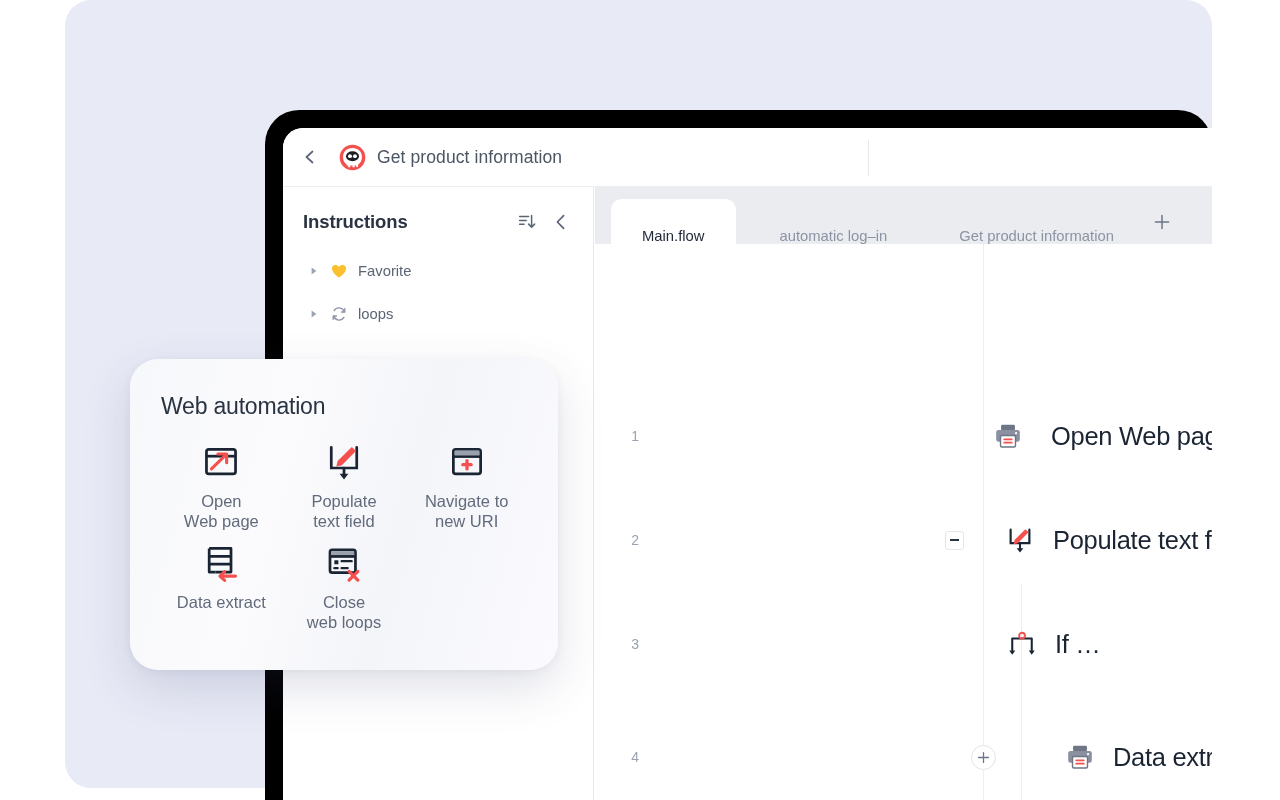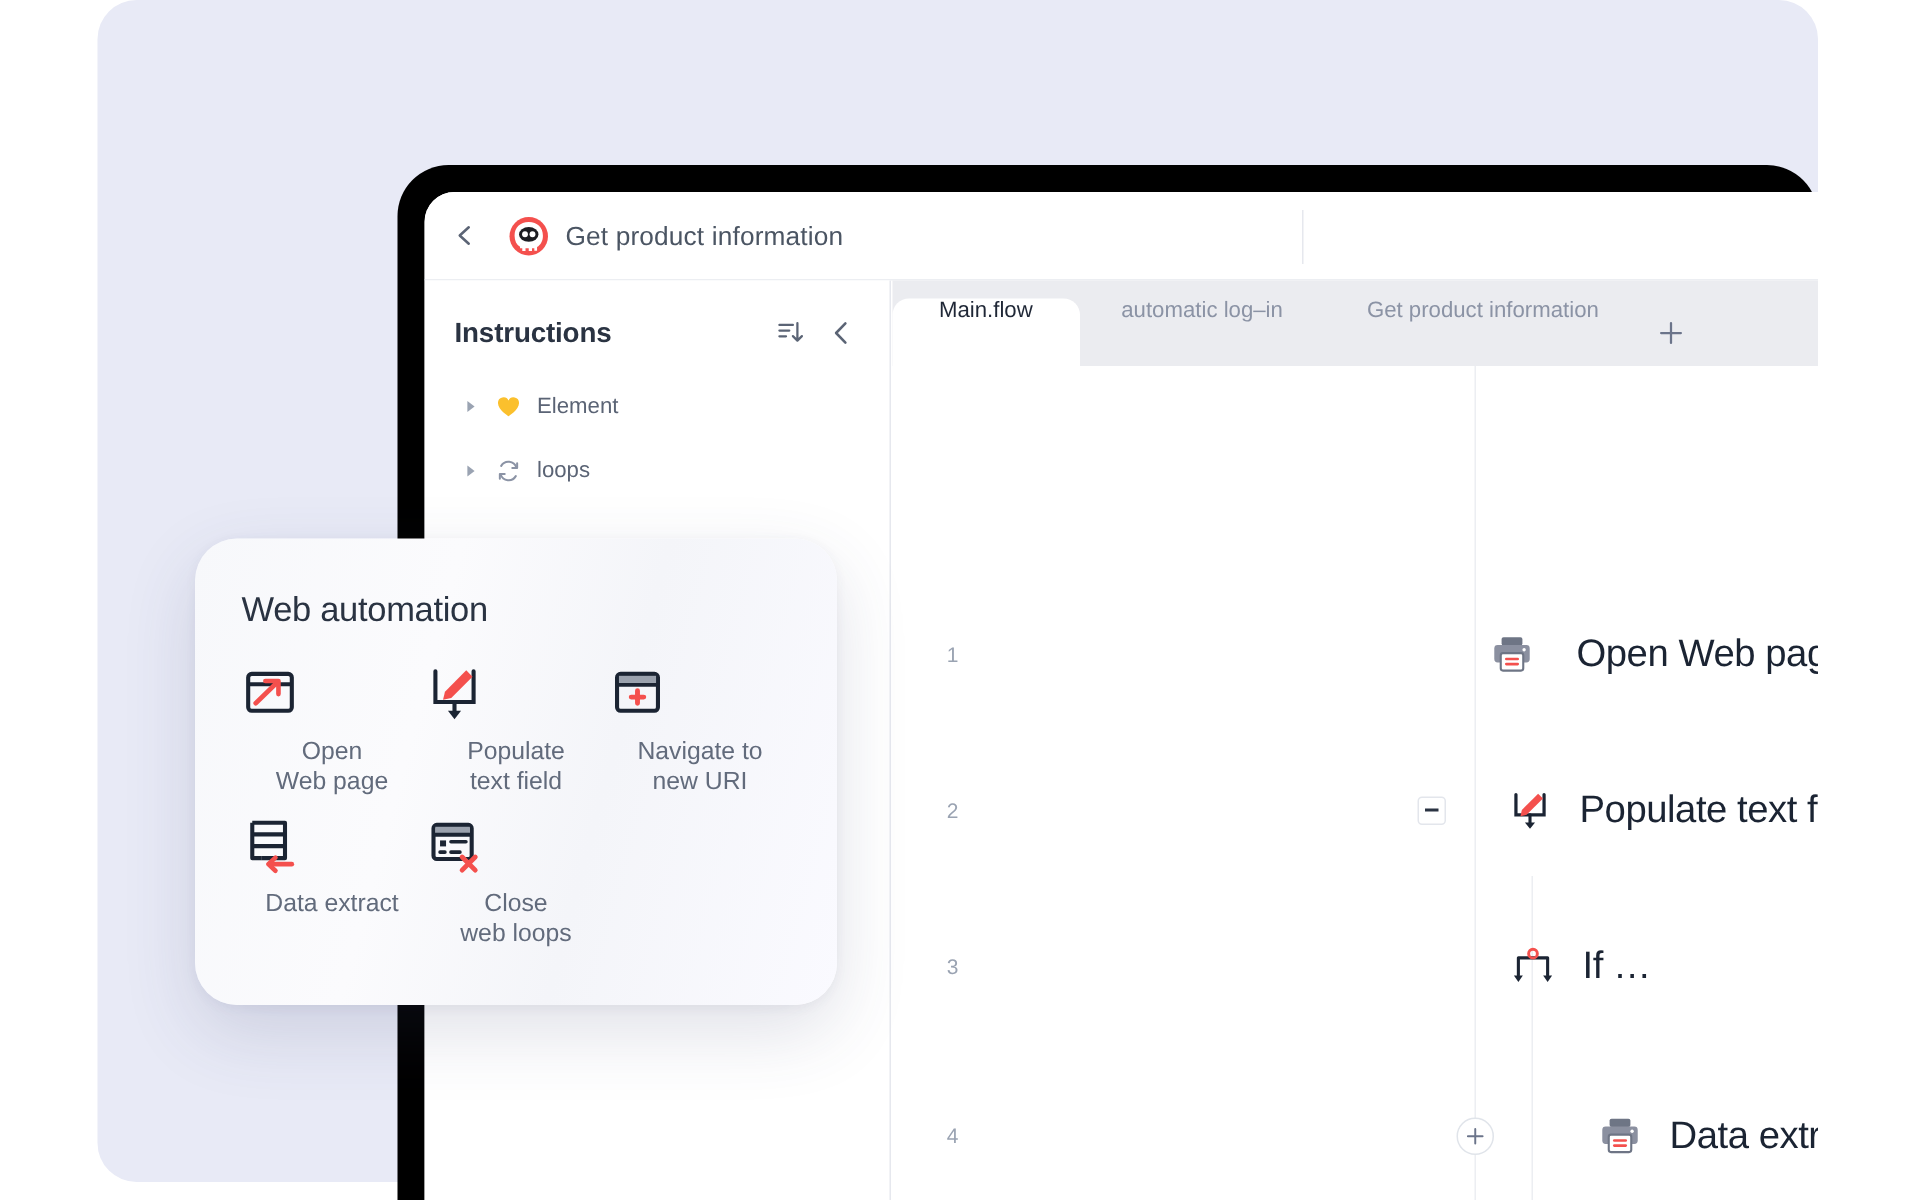--- a/index.html
+++ b/index.html
@@ -103,23 +103,23 @@
   }
 
   
   .tabstrip {
     position: absolute; left: 312px; top: 59px;
     width: 617px; height: 57px;
     background: #ebecf0;
     display: flex; align-items: flex-end;
   }
   .tab {
-    height: 45px; display: flex; align-items: flex-start;
+    height: 45px; display: flex; align-items: flex-end;
     padding: 0 28px; font-size: 14.8px; color: #8b93a5;
-    white-space: nowrap; cursor: pointer;
+    white-space: nowrap; cursor: pointer; margin-left: 16px;
   }
   .tab.active {
     background: #ffffff; color: #1f2736;
     border-top-left-radius: 11px; border-top-right-radius: 11px;
     padding: 0 31px;
   }
   .tab-add {
     width: 40px; height: 45px; display: flex;
     align-items: center; justify-content: center; cursor: pointer;
   }
@@ -185,21 +185,21 @@
     font-size: 23px; color: #2a3342; letter-spacing: -.2px;
     margin-left: 1px;
   }
   .wgrid {
     margin-top: 22px;
     display: grid;
     grid-template-columns: repeat(3, 1fr);
     row-gap: 12px;
   }
   .wcell {
-    display: flex; flex-direction: column; 
+    display: flex; flex-direction: column; align-items: center;
     cursor: pointer;
   }
   .wcell-ico { width: 40px; height: 40px; display: block; }
   .wcell-label {
     margin-top: 9px; text-align: center;
     font-size: 16.5px; line-height: 20px; color: #626b7c;
     white-space: pre-line;
   }
 </style>
 </head>
@@ -247,21 +247,21 @@
 
       <div class="sb-list">
 
         <div class="sb-item">
           <svg class="sb-tri" viewBox="0 0 10 10">
             <path d="M2.6 1.4 L7.4 5 L2.6 8.6 Z" fill="#9aa3b2"></path>
           </svg>
           <svg class="sb-ico" viewBox="0 0 20 20">
             <path d="M10 17.2S2.2 12.4 2.2 7.4a4.1 4.1 0 0 1 7.8-1.8 4.1 4.1 0 0 1 7.8 1.8c0 5-7.8 9.8-7.8 9.8Z" fill="#fbc02d"></path>
           </svg>
-          <span class="sb-label">Element</span>
+          <span class="sb-label">Favorite</span>
         </div>
 
 
         <div class="sb-item">
           <svg class="sb-tri" viewBox="0 0 10 10">
             <path d="M2.6 1.4 L7.4 5 L2.6 8.6 Z" fill="#9aa3b2"></path>
           </svg>
           <svg class="sb-ico" viewBox="0 0 20 20">
             <g fill="none" stroke="#8b93a5" stroke-width="1.5" stroke-linecap="round">
               <path d="M15.8 7.4A6.2 6.2 0 0 0 4.6 6.2"></path>

